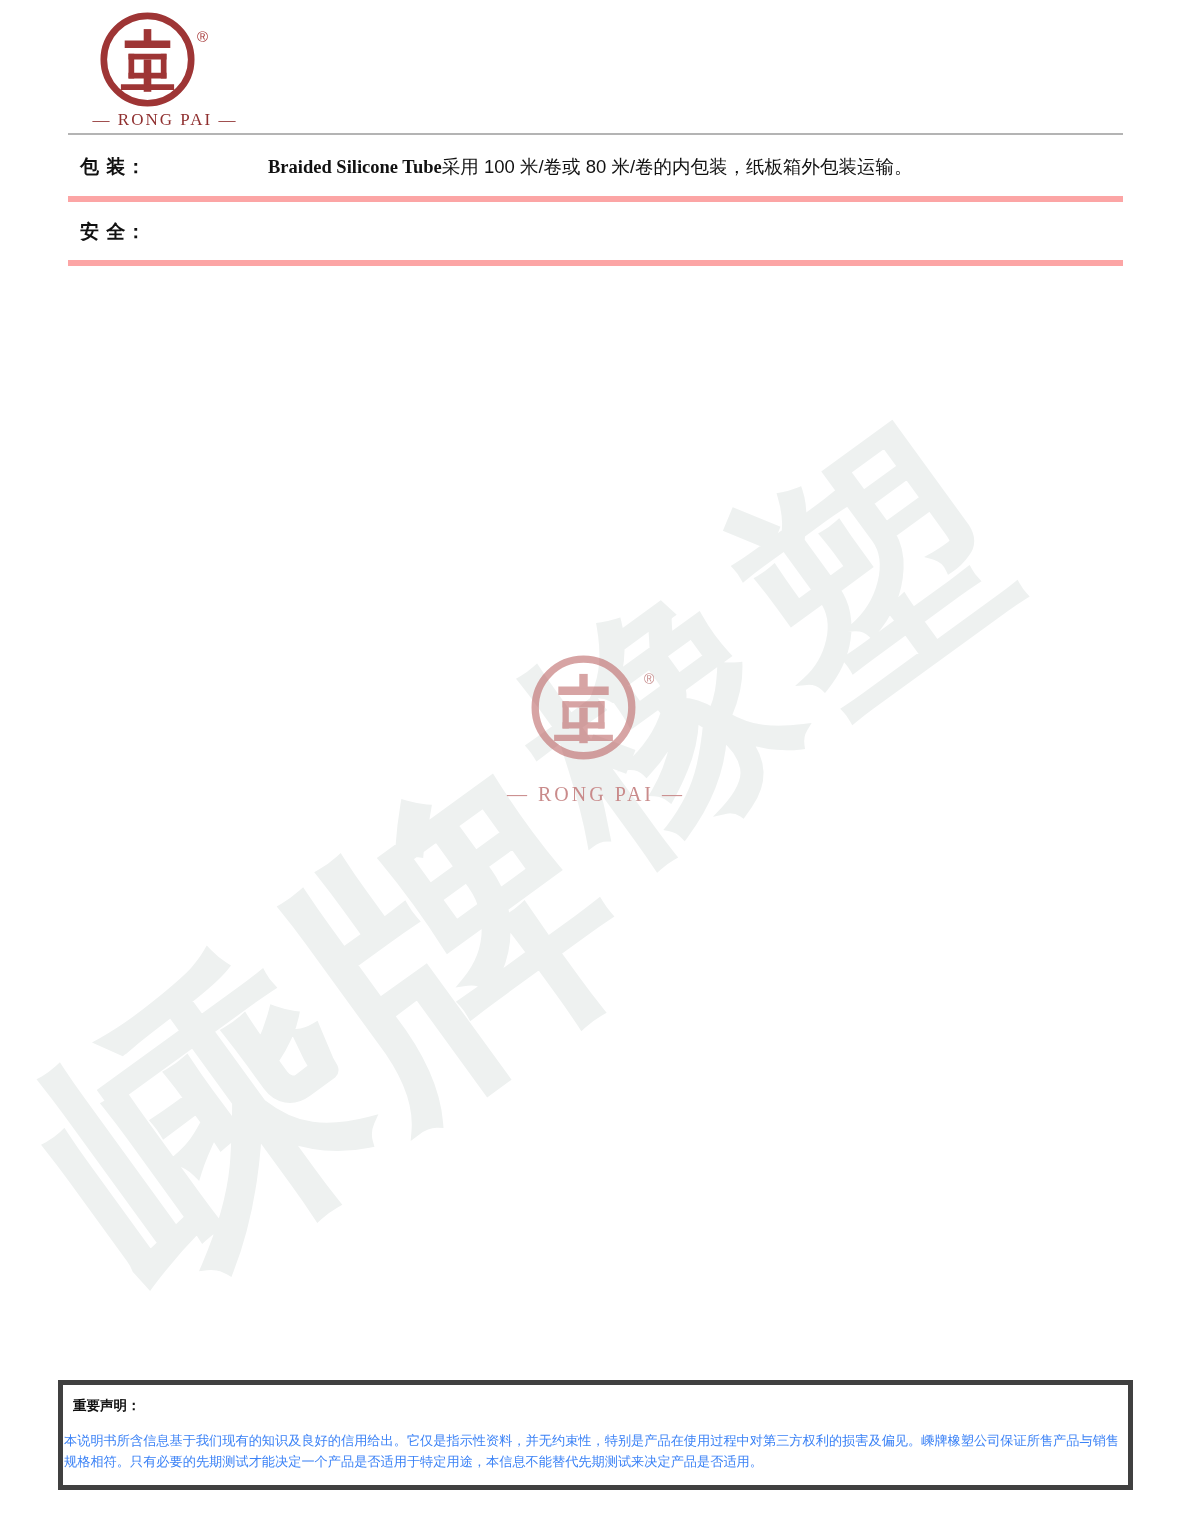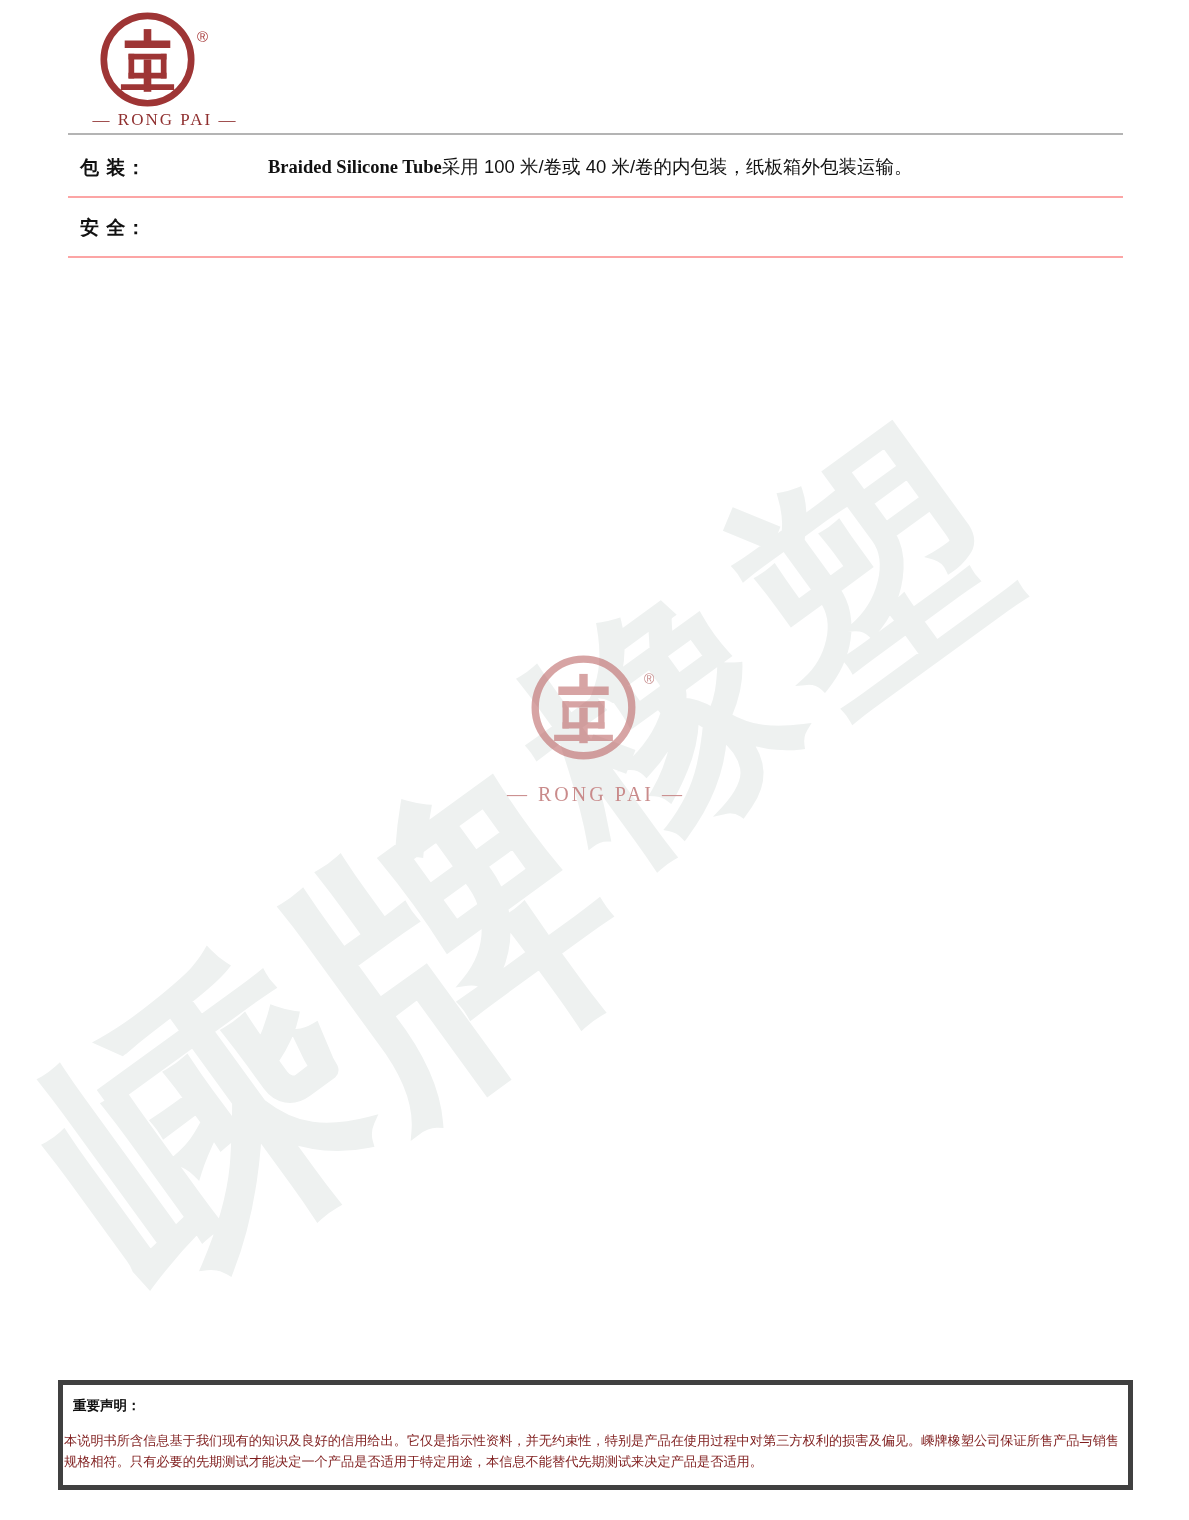--- a/index.html
+++ b/index.html
@@ -102,22 +102,22 @@
   
   .spec-table {
     position: absolute;
     left: 68px;
     top: 136px;
     width: 1055px;
     z-index: 2;
   }
   .spec-row {
     display: flex;
-    align-items: flex-end;
-    border-bottom: 2px solid #fca5a5;
+    align-items: center;
+    border-bottom: 6px solid #fca5a5;
     padding: 14px 0 12px 0;
   }
   .spec-label {
     width: 200px;
     flex: 0 0 200px;
     padding-left: 12px;
     box-sizing: border-box;
     font-weight: 700;
     font-size: 19px;
     line-height: 32px;
@@ -193,21 +193,21 @@
     font-weight: 700;
     color: #111;
   }
   .footer-body {
     position: absolute;
     left: 1px;
     top: 45px;
     width: 1060px;
     font-size: 13.2px;
     line-height: 21px;
-    color: #7f1d1d;
+    color: #3b82f6;
   }
 </style>
 </head>
 <body>
 
 <div class="watermark">
   <div class="wm-text wm-a">嵊牌</div>
   <div class="wm-text wm-b">橡塑</div>
 </div>
 
@@ -230,21 +230,21 @@
     </div>
   </div>
   <div class="header-rule"></div>
 </div>
 
 <div class="spec-table">
 
   <div class="spec-row">
     <div class="spec-label">包 装：</div>
     <div class="spec-value">
-      <span class="en">Braided Silicone Tube</span><span>采用 100 米/卷或 40 米/卷的内包装，纸板箱外包装运输。</span>
+      <span class="en">Braided Silicone Tube</span><span>采用 100 米/卷或 80 米/卷的内包装，纸板箱外包装运输。</span>
     </div>
   </div>
 
 
   <div class="spec-row">
     <div class="spec-label">安 全：</div>
   </div>
 
 </div>
 

